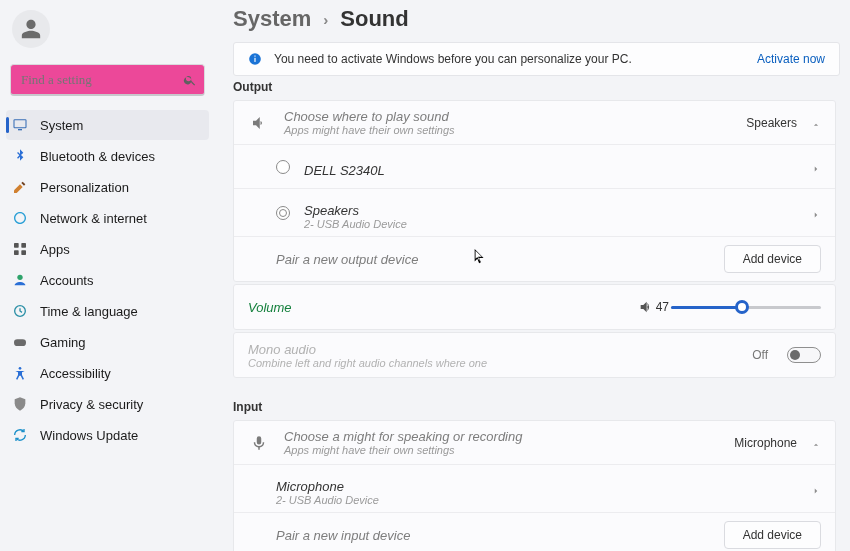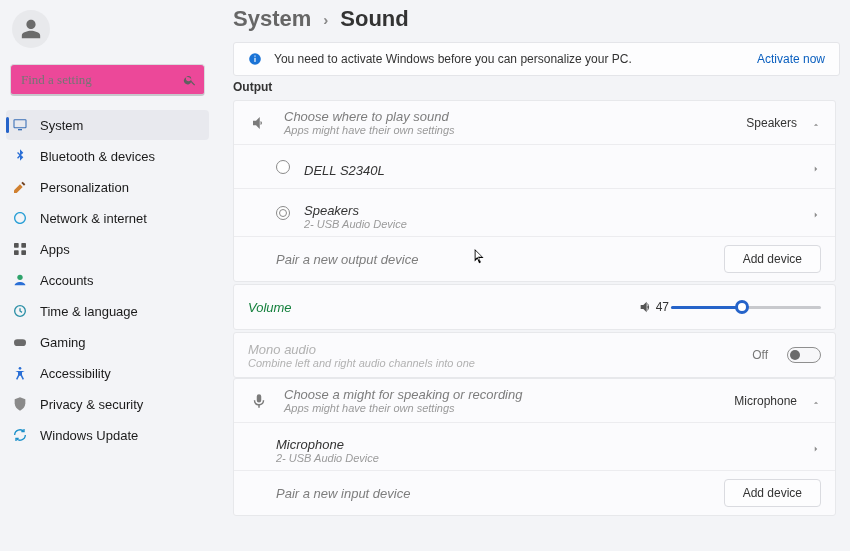--- a/index.html
+++ b/index.html
@@ -370,29 +370,30 @@
             <div class="slider-thumb" style="left:47%;"></div>
           </div>
         </div>
       </div>
     </div>
 
     <div class="panel mono" style="margin-top:2px;">
       <div class="row">
         <div class="rtext">
           <span class="rtitle">Mono audio</span>
-          <span class="rsub">Combine left and right audio channels into one</span>
+          <span class="rsub">Combine left and right audio channels where one</span>
         </div>
         <div class="toggle">
           <span class="toggle-lbl">Off</span>
           <div class="toggle-sw"></div>
         </div>
       </div>
     </div>
 
+    <div class="section-title" style="margin-top:18px;">Input</div>
 
     <div class="panel">
       <div class="row">
         <span class="rico">
             <svg viewBox="0 0 24 24">
               <path d="M12 14a3 3 0 0 0 3-3V6a3 3 0 0 0-6 0v5a3 3 0 0 0 3 3zm5-3a5 5 0 0 1-10 0H5a7 7 0 0 0 6 6.9V21h2v-3.1A7 7 0 0 0 19 11h-2z"></path>
             </svg>
           </span>
         <div class="rtext">
           <span class="rtitle grey">Choose a might for speaking or recording</span>

